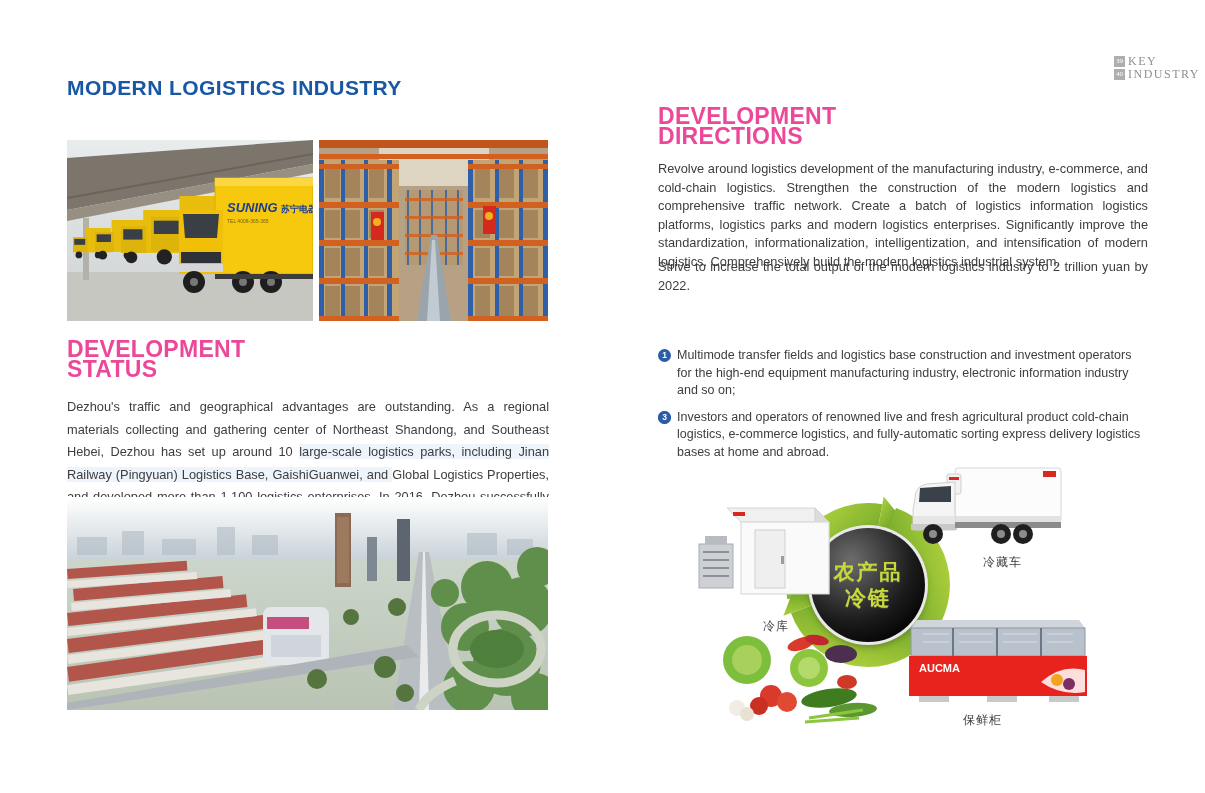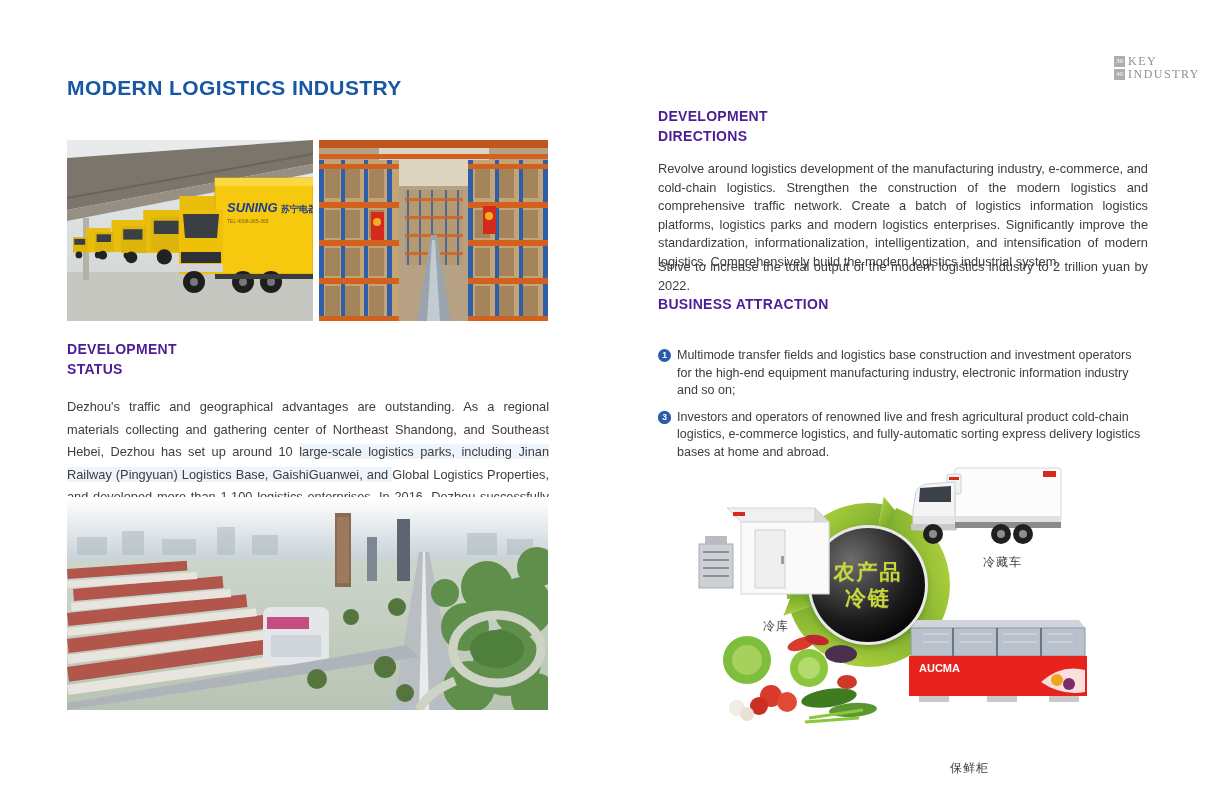--- a/index.html
+++ b/index.html
@@ -24,21 +24,21 @@
     width:11px; height:11px; background:#aeaeae; color:#fff;
     font-size:7px; line-height:11px; text-align:center; margin-right:3px;
     font-family:"Liberation Serif","DejaVu Serif",serif;
   }
   .logo-txt {
     font-family:"Liberation Serif","DejaVu Serif",serif;
     font-size:12px; color:#8f8f8f; letter-spacing:1.5px;
   }
 
   
-  .sec-heading { color:#4c1d95; font-size:14px; font-weight:600; line-height:20px; letter-spacing:0.3px; }
+  .sec-heading { color:#ec4899; font-size:23px; font-weight:600; line-height:20px; letter-spacing:0.3px; }
 
   
   .body-text { color:#3d3d3d; font-size:12.8px; }
   .para-left { left:67px; top:396px; width:482px; line-height:22.5px; text-align:justify; }
   .hl { background:#edf4fb; }
   .para-right { width:490px; line-height:18.6px; text-align:justify; }
 
   
   .focus-list { left:658px; top:347px; width:490px; list-style:none; }
   .focus-item { position:relative; padding-left:19px; margin-bottom:9px; font-size:12.5px; line-height:17.5px; color:#3d3d3d; }
@@ -323,21 +323,20 @@
 
 <div class="abs sec-heading" style="left:658px; top:106px;">
   <div>DEVELOPMENT</div>
   <div>DIRECTIONS</div>
 </div>
 
 <p class="abs body-text para-right" style="left:658px; top:160px;">Revolve around logistics development of the manufacturing industry, e-commerce, and cold-chain logistics. Strengthen the construction of the modern logistics and comprehensive traffic network. Create a batch of logistics information logistics platforms, logistics parks and modern logistics enterprises. Significantly improve the standardization, informationalization, intelligentization, and intensification of modern logistics. Comprehensively build the modern logistics industrial system.</p>
 <p class="abs body-text para-right" style="left:658px; top:258px;">Strive to increase the total output of the modern logistics industry to 2 trillion yuan by 2022.</p>
 
 <div class="abs sec-heading" style="left:658px; top:294px;">
-  <div>BUSINESS ATTRACTION</div>
 </div>
 
 <ul class="abs focus-list">
   <li class="focus-item">
     <span class="bullet">1</span>
     <span>Multimode transfer fields and logistics base construction and investment operators for the high-end equipment manufacturing industry, electronic information industry and so on;</span>
   </li>
   <li class="focus-item">
     <span class="bullet">2</span>
   </li>
@@ -450,15 +449,15 @@
     </g>
     <rect x="6" y="44" width="178" height="40" fill="#E8231D"></rect>
     <text x="16" y="60" font-size="11" font-weight="bold" fill="#ffffff">AUCMA</text>
     <path d="M 138 70 Q 158 52 182 58 L 182 80 Q 158 84 138 70 Z" fill="#ffffff" opacity="0.85"></path>
     <circle cx="154" cy="68" r="6" fill="#f2a41e"></circle>
       <circle cx="166" cy="72" r="6" fill="#7c2d66"></circle>
     <rect x="16" y="84" width="30" height="6" fill="#c9c9c9"></rect>
       <rect x="84" y="84" width="30" height="6" fill="#c9c9c9"></rect>
       <rect x="146" y="84" width="30" height="6" fill="#c9c9c9"></rect>
   </svg>
-  <span class="abs diag-label" style="left:255px; top:262px;margin-top:48px;">保鲜柜</span>
+  <span class="abs diag-label" style="left:268px; top:262px;">保鲜柜</span>
 
 </div>
 
 </body></html>

